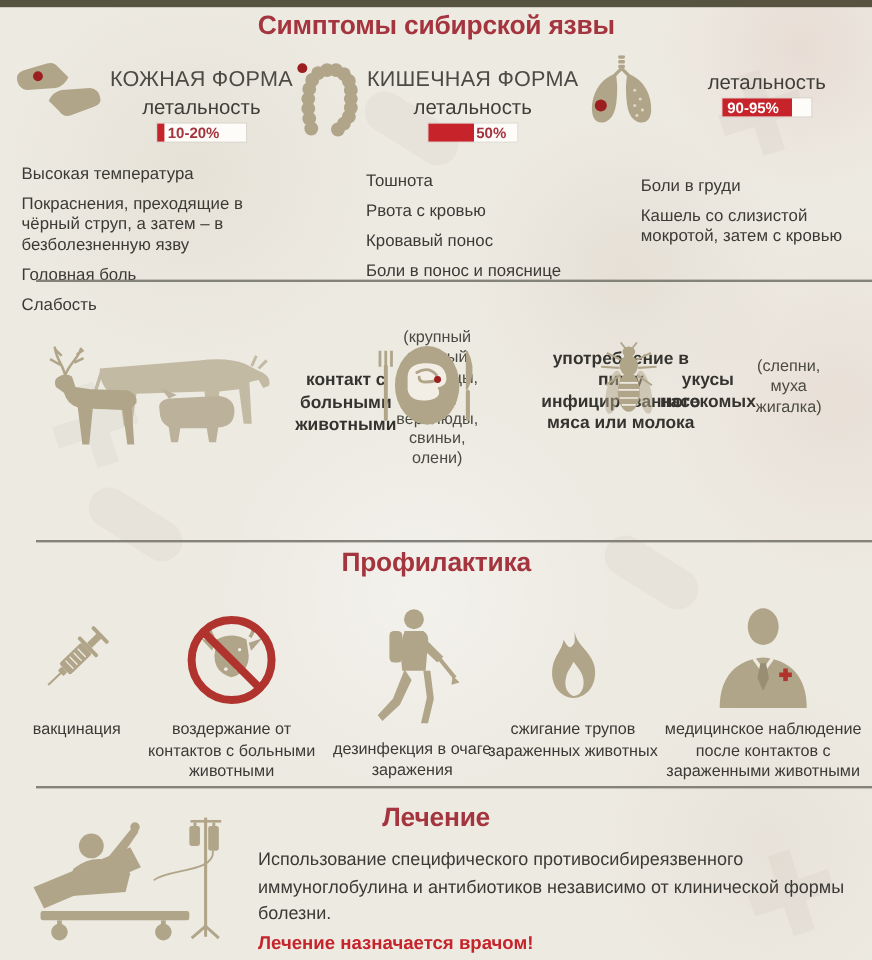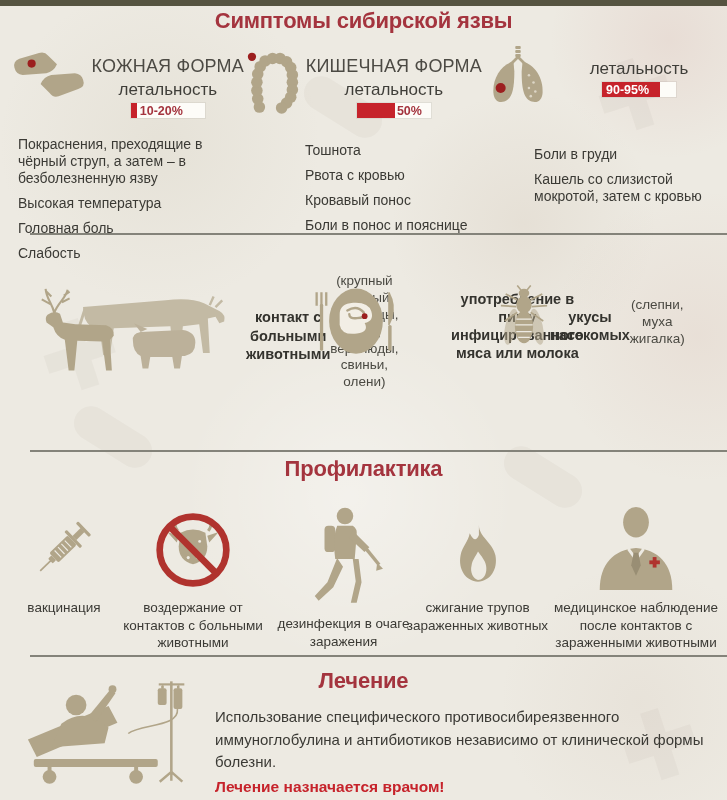--- a/index.html
+++ b/index.html
@@ -80,22 +80,22 @@
       <div class="form-head-right">
         <div class="form-title">КОЖНАЯ ФОРМА</div>
         <div class="leth-label">летальность</div>
         <div class="leth-bar">
           <div class="leth-fill" style="width: 8%;"></div>
           <span class="leth-val">10-20%</span>
         </div>
       </div>
     </div>
     <div class="symptoms">
+      <div class="symptom">Высокая температура</div>
       <div class="symptom">Покраснения, преходящие в чёрный струп, а затем – в безболезненную язву</div>
-      <div class="symptom">Высокая температура</div>
       <div class="symptom">Головная боль</div>
       <div class="symptom">Слабость</div>
     </div>
   </div>
 
   <div class="form-col c2" style="left:247px;width:235px;">
     <div class="form-header">
       <svg width="60" height="76" viewBox="0 0 64 80">
         <circle cx="6" cy="7" r="5" fill="#9c1f1f"></circle>
         <g fill="#b1a589">

